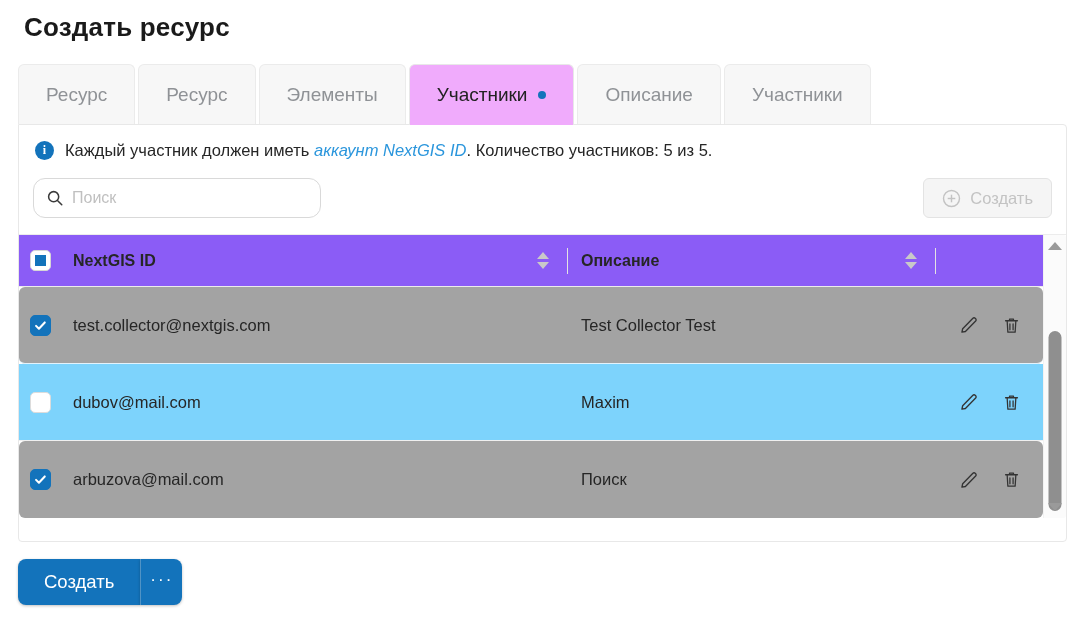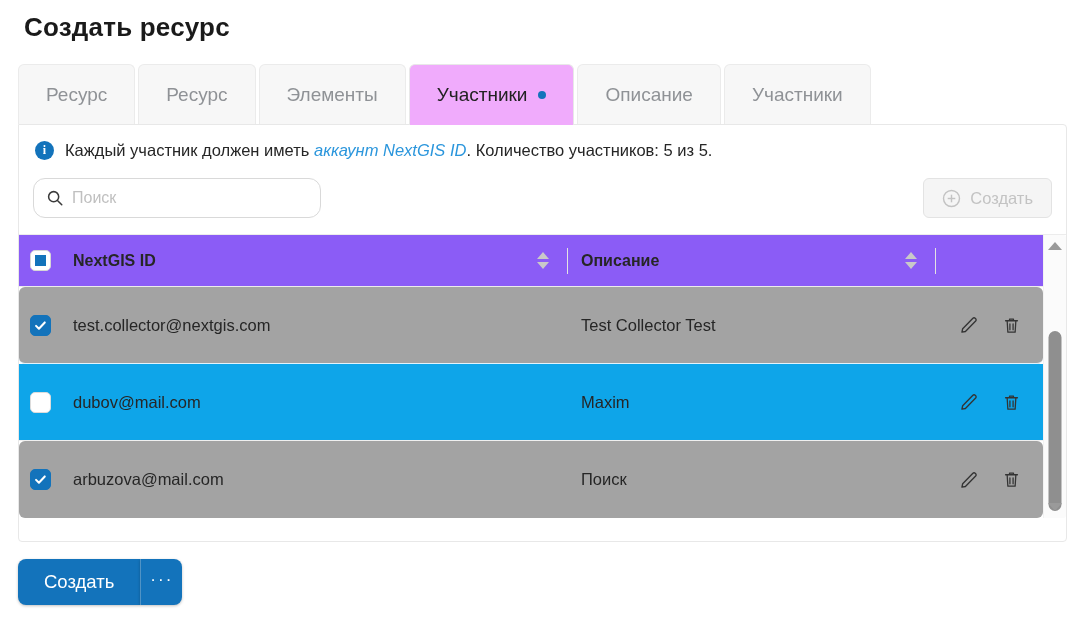--- a/index.html
+++ b/index.html
@@ -59,21 +59,21 @@
   }
   
   .table-wrap { display:flex; border-top:1px solid #ececec; height:284px; }
   .table-main { flex:1; min-width:0; }
   .thead {
     display:flex; align-items:center; height:52px; background:#8b5cf6;
     border-bottom:1px solid #ececec; font-weight:700; font-size:16px;
   }
   .trow {
     display:flex; align-items:center; height:77px; font-size:16.5px;
-    border-bottom:1px solid #f0f0f0; background:#0ea5e9;
+    border-bottom:1px solid #f0f0f0; background:#7dd3fc;
   }
   .trow.selected { background:#a3a3a3; border-bottom-color:#e3f3fc;border-radius:6px; }
   .trow:last-child { border-bottom:none; }
   .col-check { flex:0 0 54px; padding-left:11px; display:flex; align-items:center; }
   .col-id { flex:0 0 494px; display:flex; align-items:center; }
   .col-id .lbl, .col-desc .lbl { flex:1; min-width:0; }
   .col-desc { flex:0 0 367px; display:flex; align-items:center; padding-left:13px; }
   .col-actions { flex:1; display:flex; align-items:center; justify-content:flex-end;
     gap:23px; padding-right:22px; }
   .vdiv { width:1px; height:26px; background:#e3e3e3; align-self:center; }

